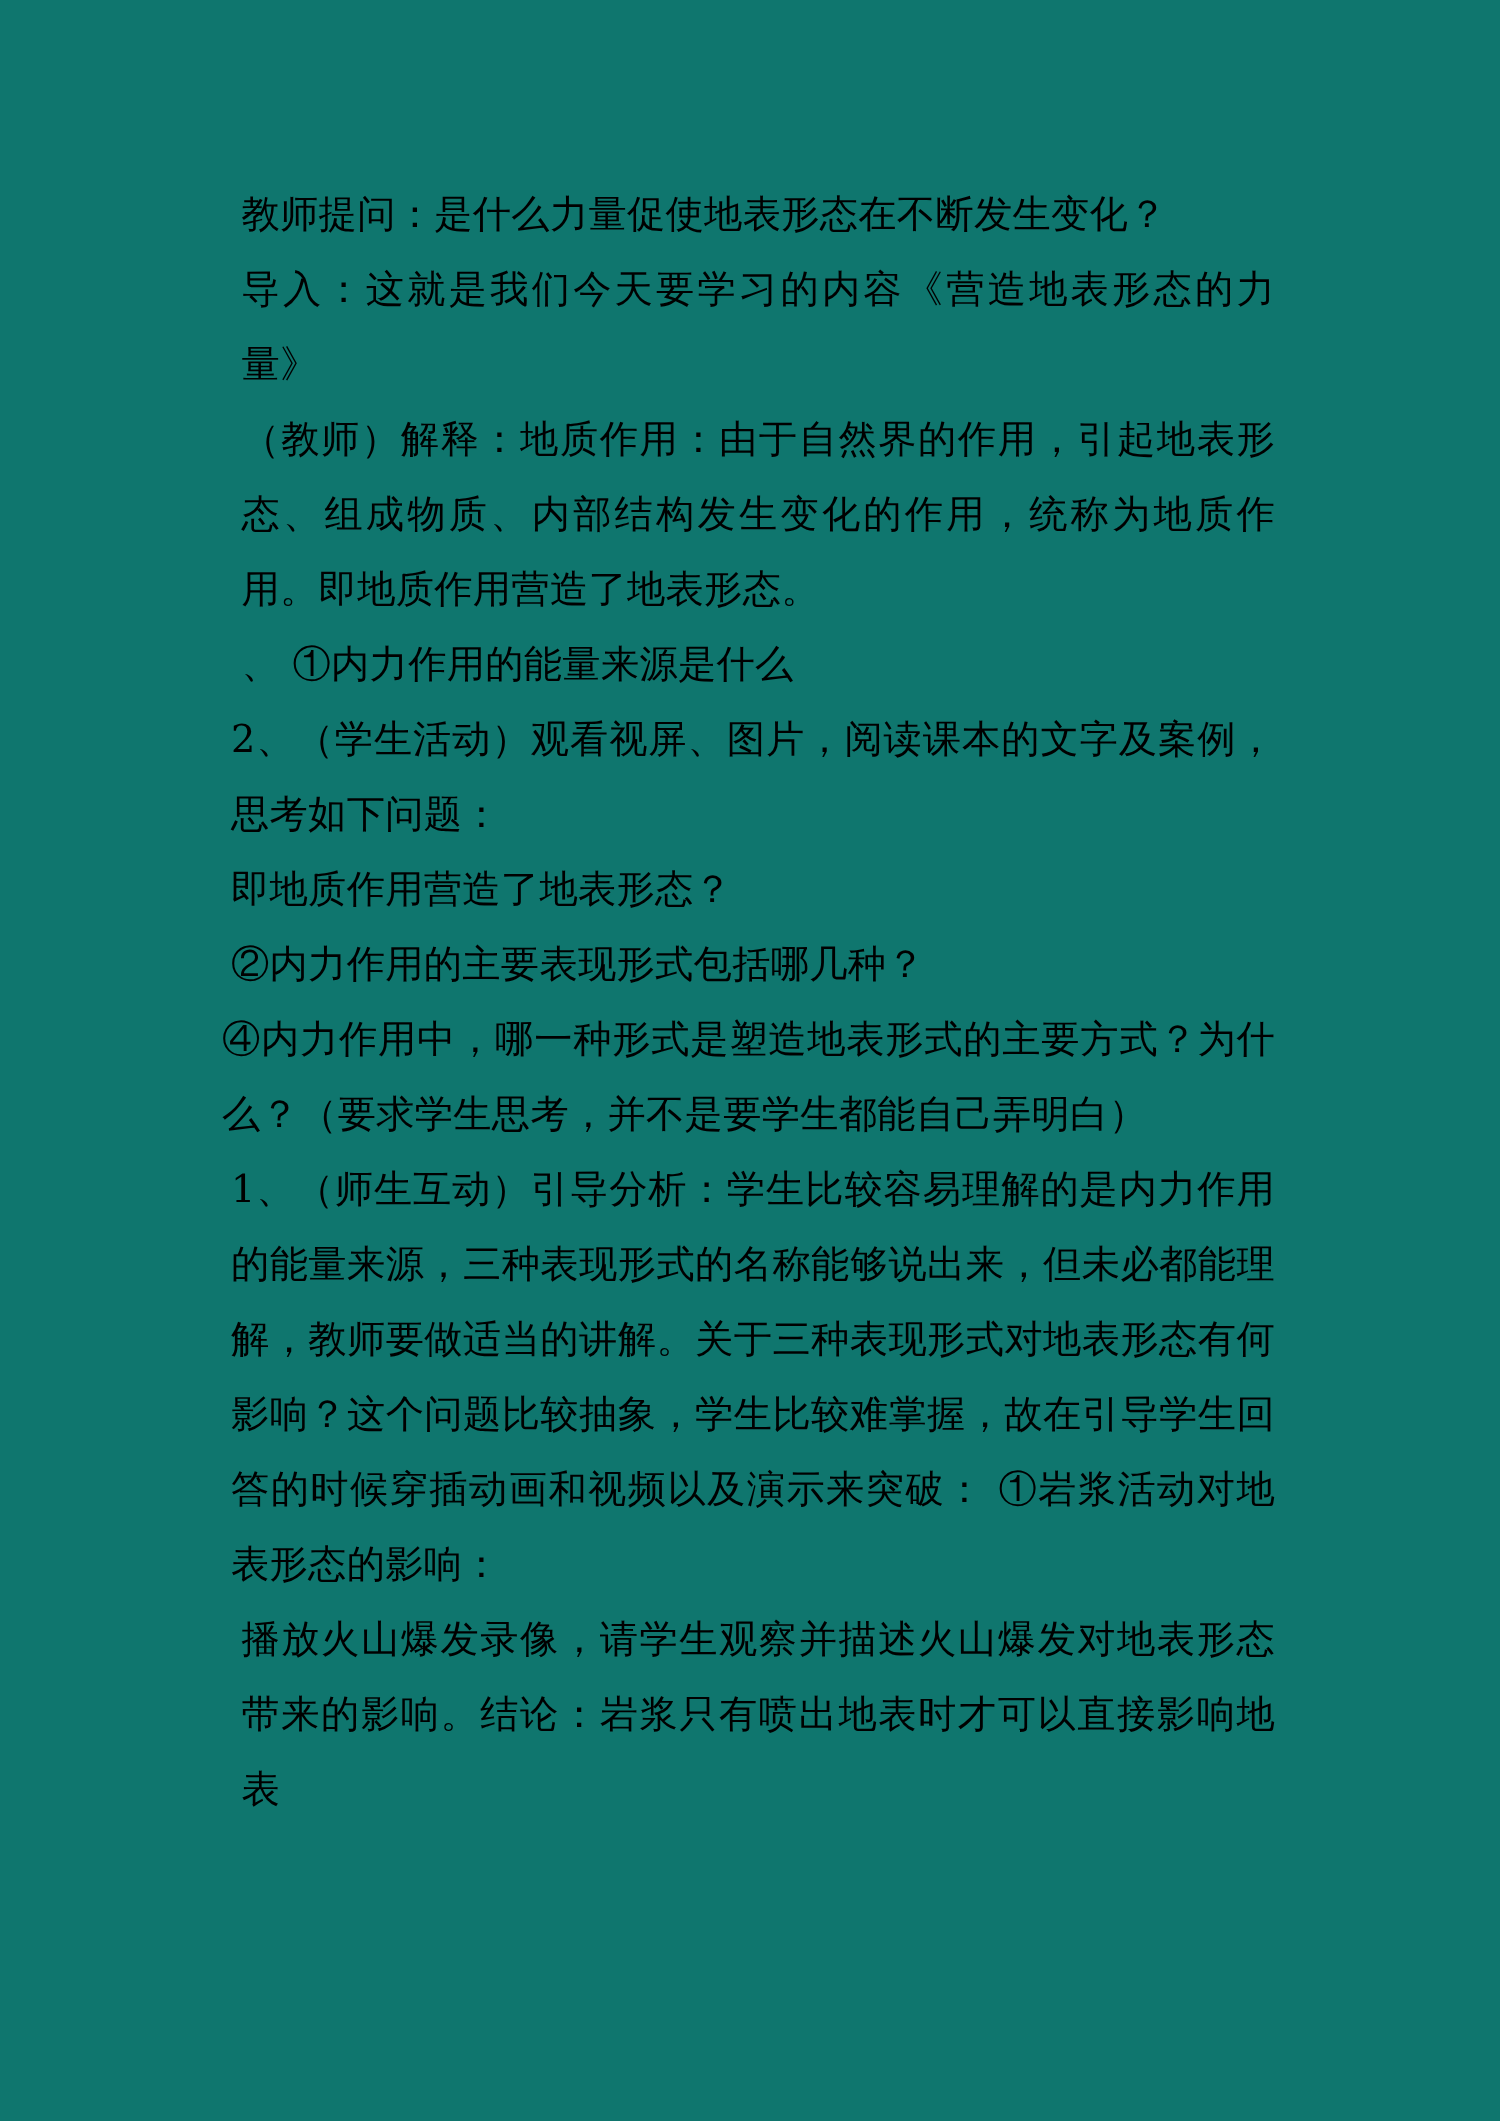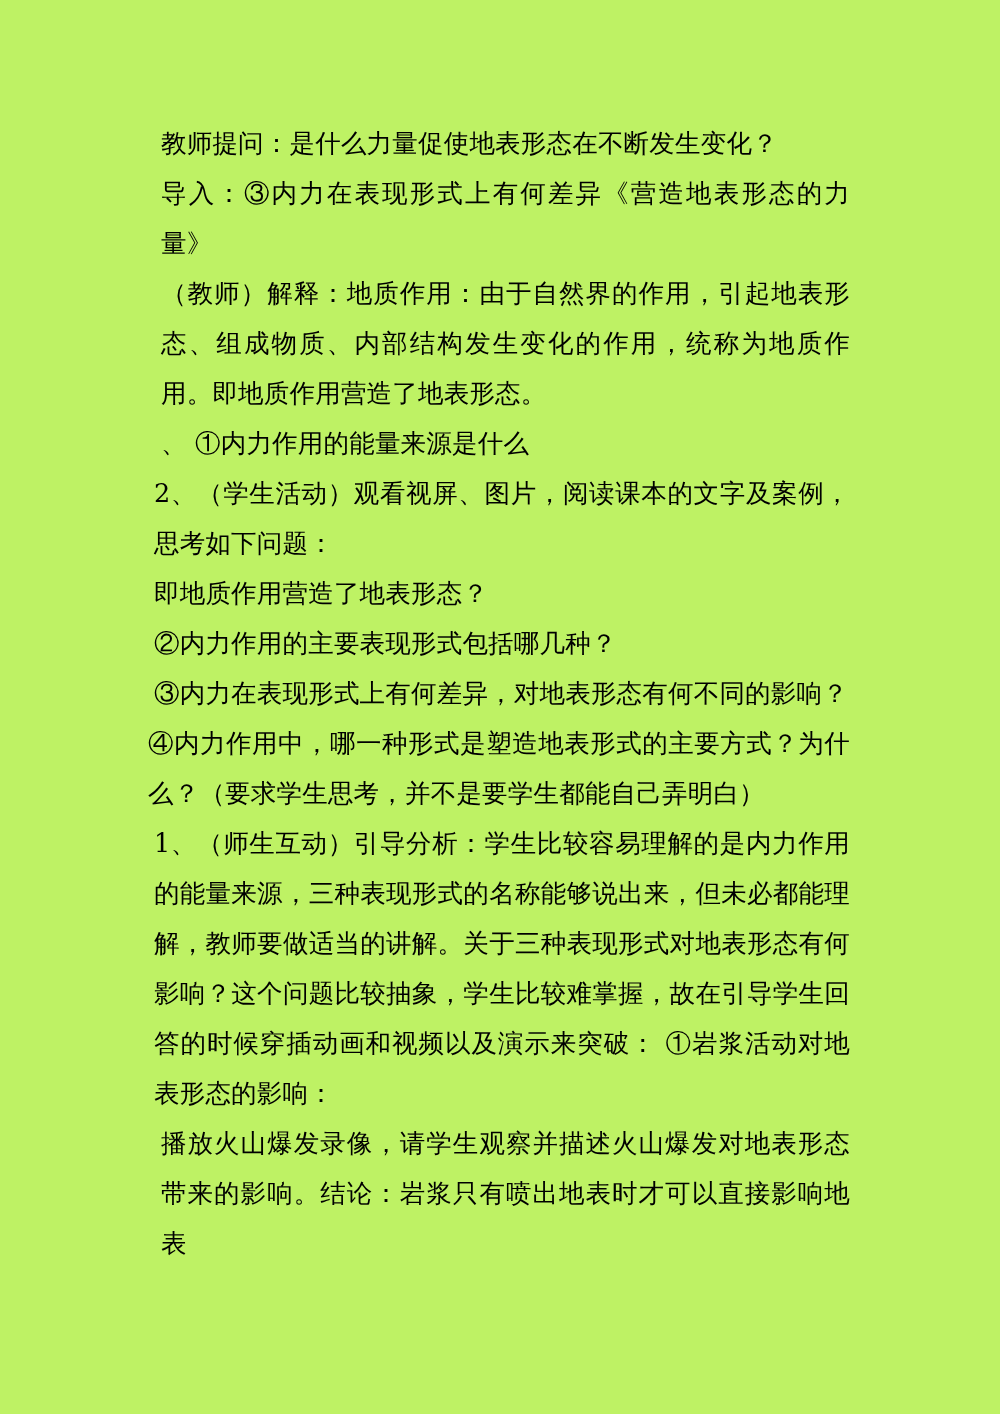--- a/index.html
+++ b/index.html
@@ -12,21 +12,21 @@
     height: 1414px;
     font-family: "DejaVu Serif", "Liberation Serif", serif;
     color: #000000;
   }
   .page {
     position: relative;
     width: 1000px;
     height: 1414px;
     box-sizing: border-box;
     padding: 118px 150px 0 148px;
-    background: #bef264;
+    background: #0f766e;
   }
   .doc-body {
     font-size: 25.5px;
     line-height: 50px;
     text-align: justify;
     letter-spacing: 0.2px;
   }
   .para {
     margin: 0;
     padding: 0;
@@ -36,24 +36,23 @@
   .indent-1 { padding-left: 13px; }
   .indent-2 { padding-left: 6px; }
   .indent-0 { padding-left: 0; }
 </style>
 </head>
 <body>
 
 <div class="page">
   <div class="doc-body">
     <p class="para indent-1">教师提问：是什么力量促使地表形态在不断发生变化？</p>
-    <p class="para indent-1">导入：③内力在表现形式上有何差异《营造地表形态的力量》</p>
+    <p class="para indent-1">导入：这就是我们今天要学习的内容《营造地表形态的力量》</p>
     <p class="para indent-1">（教师）解释：地质作用：由于自然界的作用，引起地表形态、组成物质、内部结构发生变化的作用，统称为地质作用。即地质作用营造了地表形态。</p>
     <p class="para indent-1">、 ①内力作用的能量来源是什么</p>
     <p class="para indent-2">2、（学生活动）观看视屏、图片，阅读课本的文字及案例，思考如下问题：</p>
     <p class="para indent-2">即地质作用营造了地表形态？</p>
     <p class="para indent-2">②内力作用的主要表现形式包括哪几种？</p>
-    <p class="para indent-2">③内力在表现形式上有何差异，对地表形态有何不同的影响？</p>
     <p class="para indent-0">④内力作用中，哪一种形式是塑造地表形式的主要方式？为什么？（要求学生思考，并不是要学生都能自己弄明白）</p>
     <p class="para indent-2">1、（师生互动）引导分析：学生比较容易理解的是内力作用的能量来源，三种表现形式的名称能够说出来，但未必都能理解，教师要做适当的讲解。关于三种表现形式对地表形态有何影响？这个问题比较抽象，学生比较难掌握，故在引导学生回答的时候穿插动画和视频以及演示来突破： ①岩浆活动对地表形态的影响：</p>
     <p class="para indent-1">播放火山爆发录像，请学生观察并描述火山爆发对地表形态带来的影响。结论：岩浆只有喷出地表时才可以直接影响地表</p>
   </div>
 </div>
 
 </body></html>

